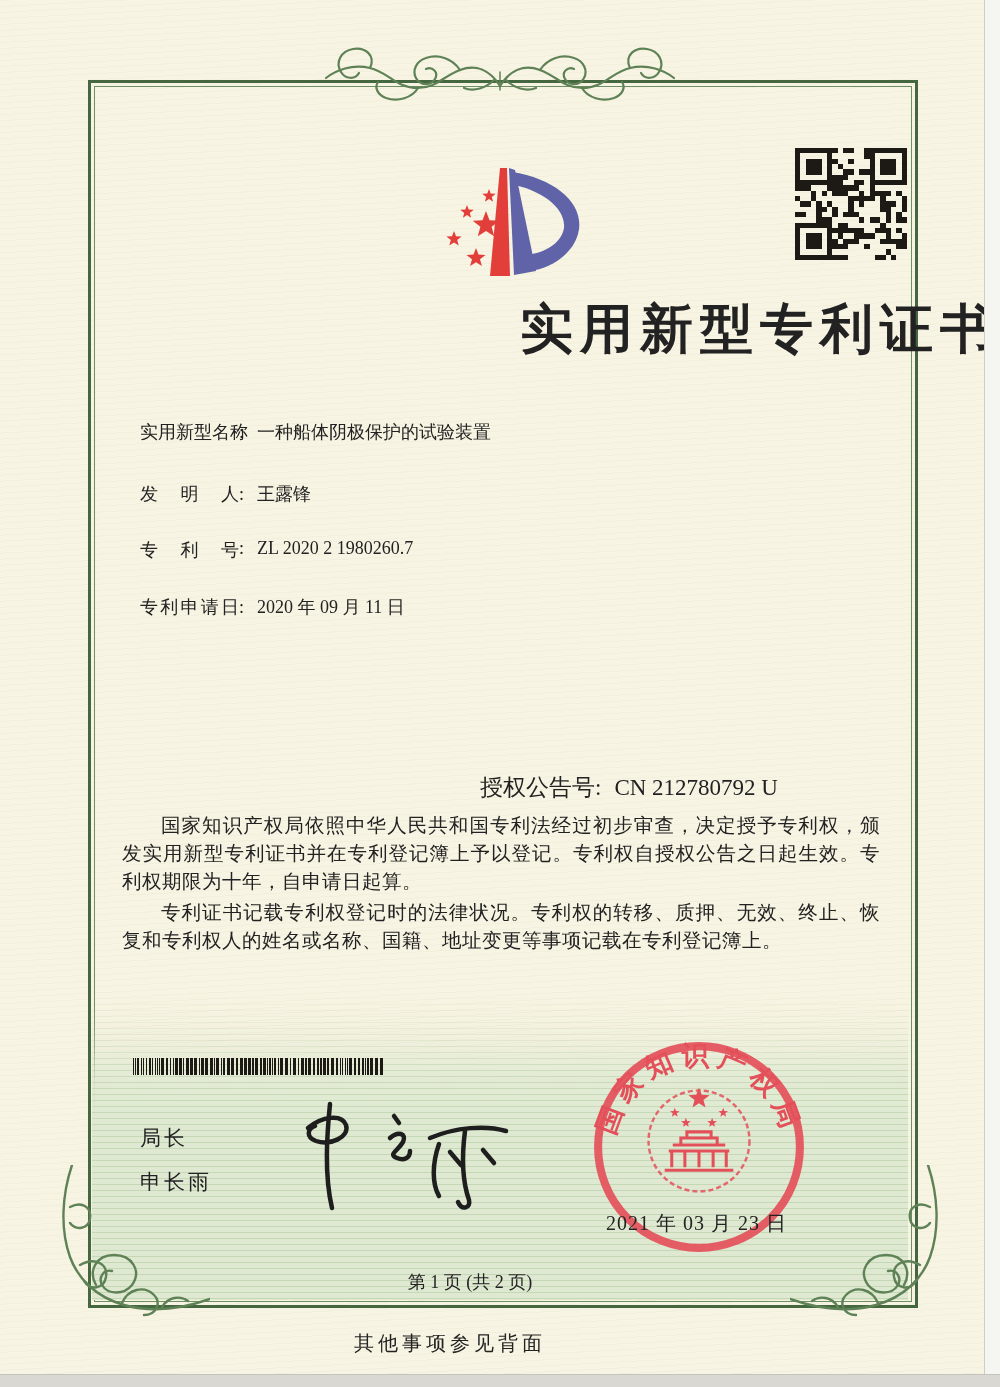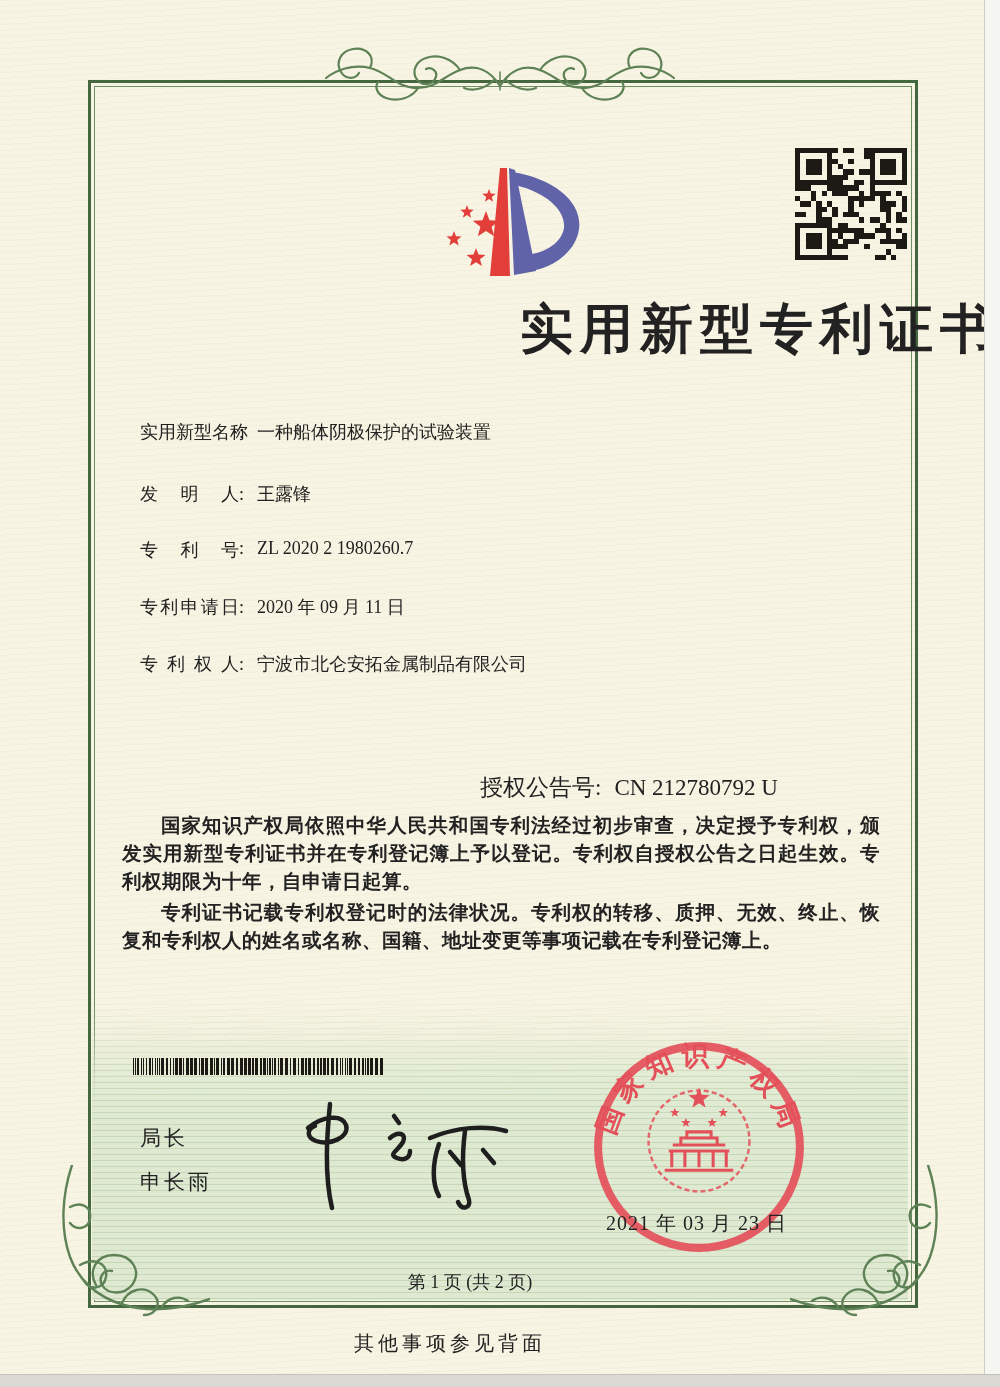--- a/index.html
+++ b/index.html
@@ -27,21 +27,21 @@
   .title{position:absolute;left:0;top:294px;width:1000px;text-align:right;
     font-size:53px;font-weight:bold;letter-spacing:7px;text-indent:7px;}
   .field{position:absolute;left:140px;font-size:18px;white-space:nowrap;}
   .fl{display:inline-block;width:99px;text-align:justify;text-align-last:justify;
     white-space:nowrap;vertical-align:top;}
   .fv{margin-left:13px;}
   .f1{top:420px}.f2{top:482px}.f3{top:538px}.f4{top:595px}.f5{top:652px}.f6{top:710px}.f7{top:772px}
   .field2{position:absolute;left:480px;top:772px;font-size:23px;white-space:nowrap;}
   .body-text{position:absolute;left:122px;top:812px;width:758px;font-size:19.5px;
     line-height:28px;text-align:justify;letter-spacing:0.5px;}
-  .body-text p{margin:0 0 3px 0;text-indent:2em;font-weight:bold;}
+  .body-text p{margin:0 0 3px 0;text-indent:2em;}
   .barcode{position:absolute;left:133px;top:1058px;width:252px;height:17px;}
   .signer{position:absolute;left:140px;font-size:21px;letter-spacing:3px;}
   .signer.t1{top:1124px}.signer.t2{top:1168px}
   .signature{position:absolute;left:278px;top:1092px;}
   .seal{position:absolute;left:588px;top:1036px;width:222px;height:222px;}
   .seal-date{position:absolute;left:606px;top:1210px;font-size:20px;letter-spacing:1px;}
   .page-note{position:absolute;left:30px;top:1270px;width:880px;text-align:center;font-size:18px;}
   .back-note{position:absolute;left:0;top:1330px;width:900px;text-align:center;
     font-size:20px;letter-spacing:4px;}
   .flourish-top{position:absolute;left:320px;top:46px;}
@@ -346,23 +346,20 @@
   </div>
   <div class="field f2">
     <span class="fl">发明人</span><span>:</span><span class="fv">王露锋</span>
   </div>
   <div class="field f3">
     <span class="fl">专利号</span><span>:</span><span class="fv">ZL 2020 2 1980260.7</span>
   </div>
   <div class="field f4">
     <span class="fl">专利申请日</span><span>:</span><span class="fv">2020 年 09 月 11 日</span>
   </div>
-  <div class="field f5">
-    <span class="fl">专利权人</span><span>:</span><span class="fv">宁波市北仑安拓金属制品有限公司</span>
-  </div>
   <div class="field2">
     <span>授权公告号</span><span>:</span><span class="fv">CN 212780792 U</span>
   </div>
 
   <div class="body-text">
     <p>国家知识产权局依照中华人民共和国专利法经过初步审查，决定授予专利权，颁发实用新型专利证书并在专利登记簿上予以登记。专利权自授权公告之日起生效。专利权期限为十年，自申请日起算。</p>
     <p>专利证书记载专利权登记时的法律状况。专利权的转移、质押、无效、终止、恢复和专利权人的姓名或名称、国籍、地址变更等事项记载在专利登记簿上。</p>
   </div>
 
   <svg class="barcode" viewBox="0 0 252 17" preserveAspectRatio="none">

